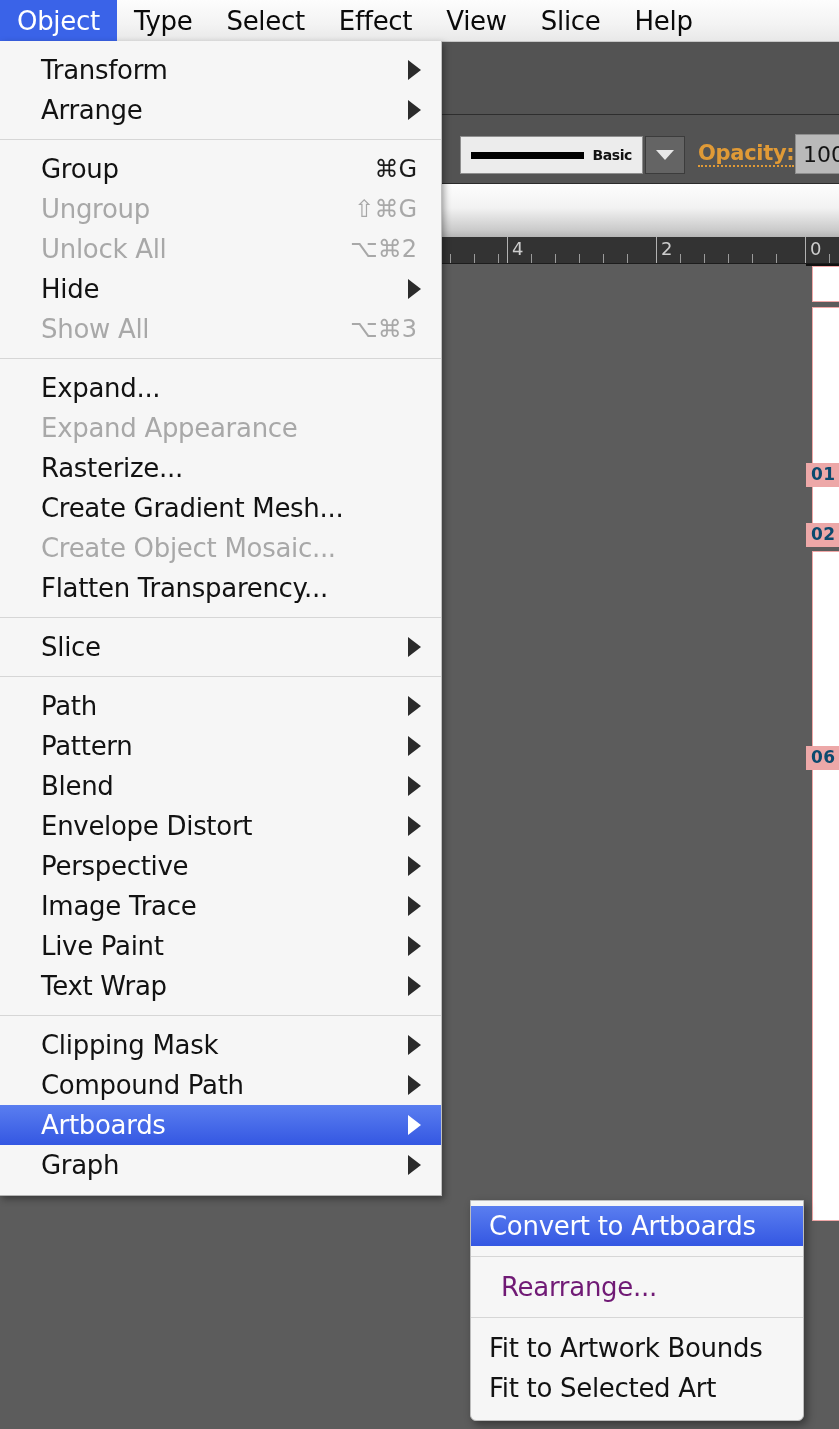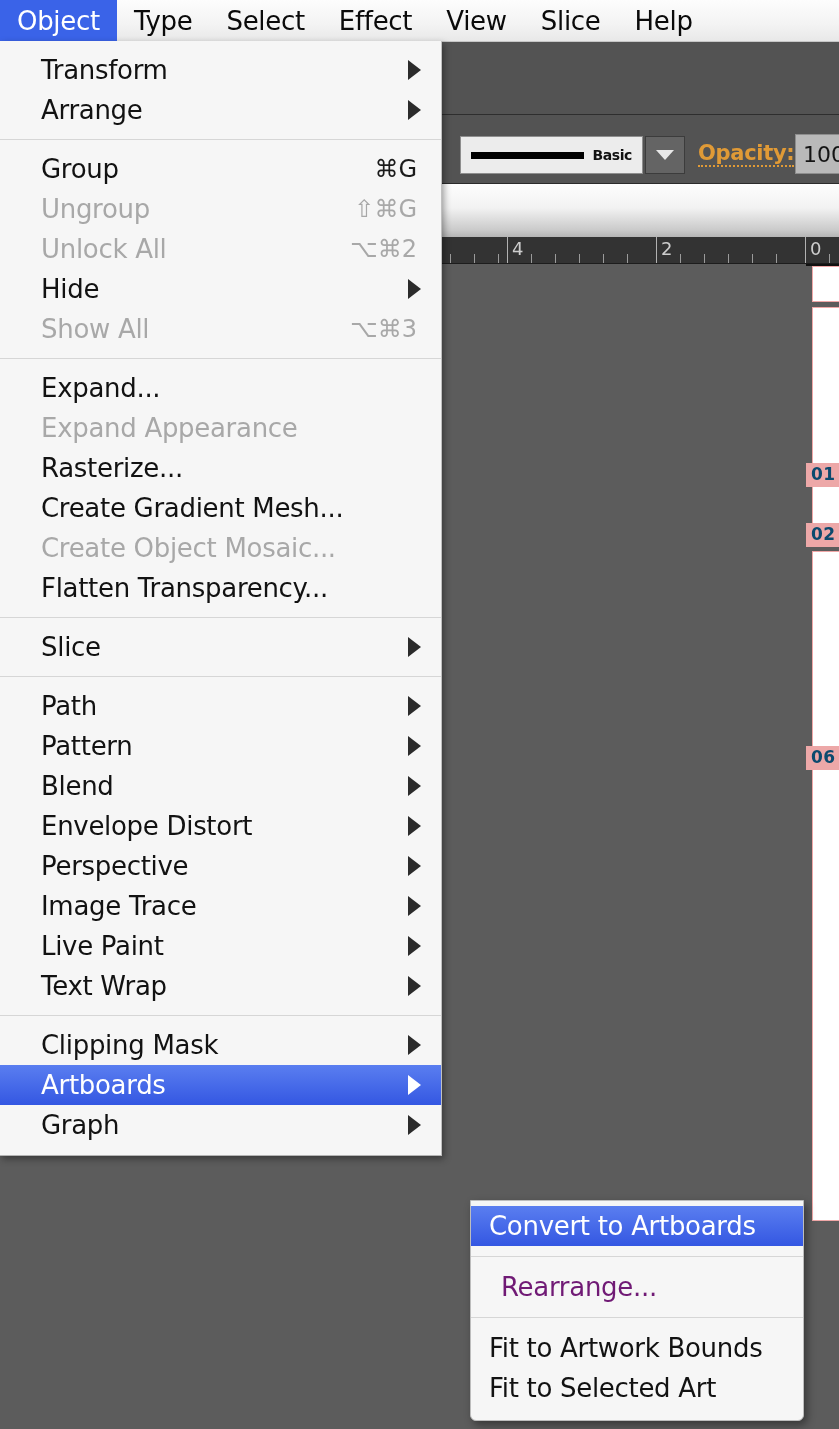--- a/index.html
+++ b/index.html
@@ -456,20 +456,25 @@
       <span class="spacer"></span>
       <span class="arrow"></span>
     </div>
     <div class="sep"></div>
 
     <div class="mi">
       <span class="mi-label">Clipping Mask</span>
       <span class="spacer"></span>
       <span class="arrow"></span>
     </div>
+    <div class="mi">
+      <span class="mi-label">Compound Path</span>
+      <span class="spacer"></span>
+      <span class="arrow"></span>
+    </div>
     <div class="mi selected">
       <span class="mi-label">Artboards</span>
       <span class="spacer"></span>
       <span class="arrow"></span>
     </div>
     <div class="mi">
       <span class="mi-label">Graph</span>
       <span class="spacer"></span>
       <span class="arrow"></span>
     </div>

